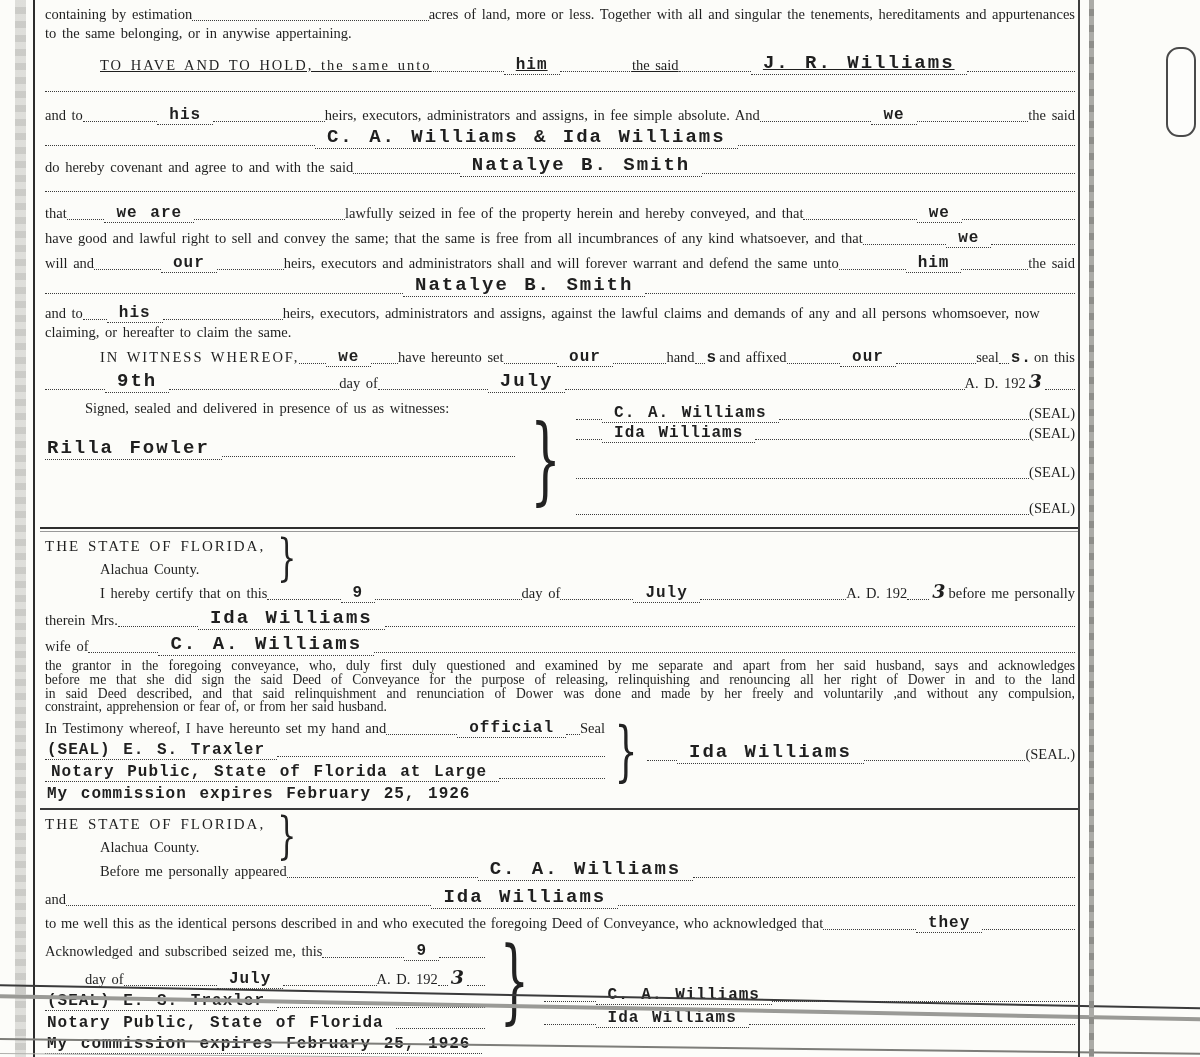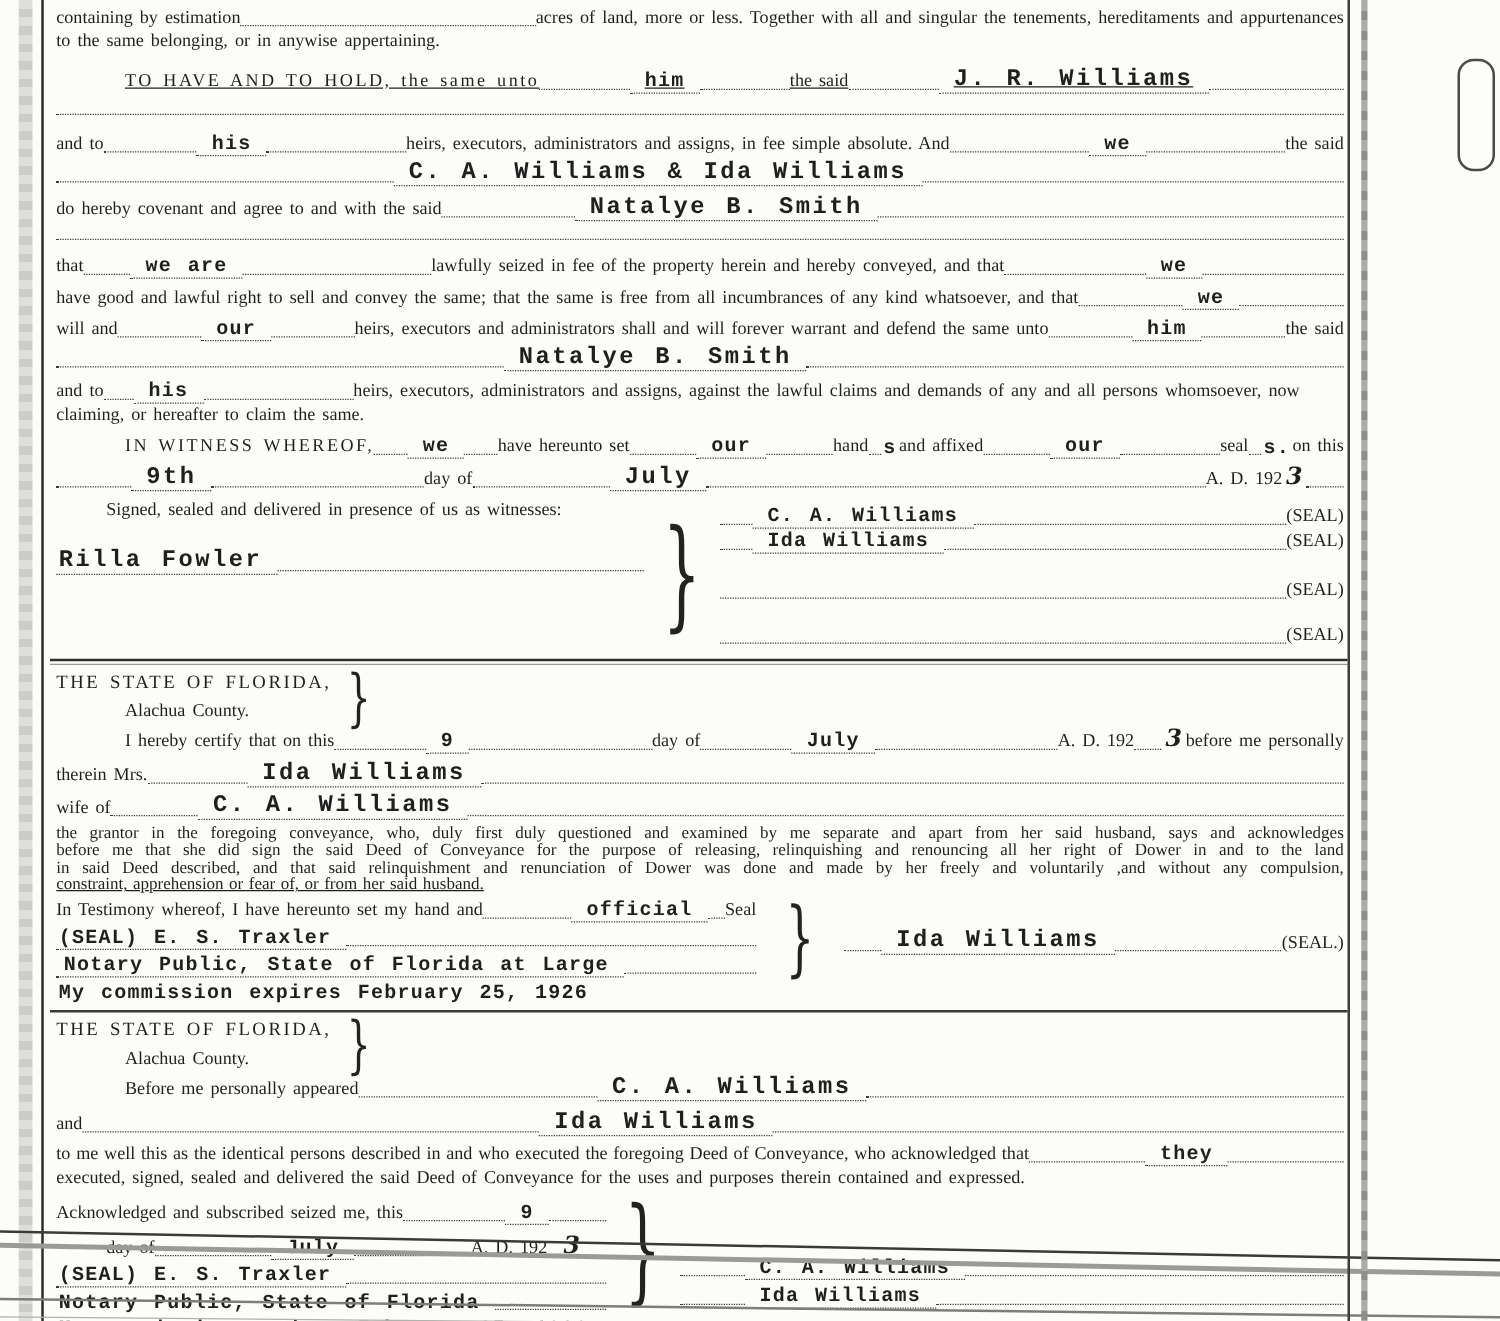--- a/index.html
+++ b/index.html
@@ -9,21 +9,21 @@
   .row{display:flex;align-items:flex-end;white-space:nowrap;}
   .lbl{padding-bottom:2px;}
   .d{border-bottom:1.5px dotted #3b3b3b;margin-bottom:4px;min-width:6px;}
   .t{font-family:"Liberation Mono","DejaVu Sans Mono",monospace;font-weight:700;font-size:16px;
      letter-spacing:1px;text-align:center;padding:0 12px;border-bottom:1.5px dotted #3b3b3b;margin-bottom:1px;}
   .t-lg{font-size:19px;letter-spacing:2px;}
   .nounder{border-bottom:none;}
   .yr{font-family:"DejaVu Serif",serif;font-style:italic;font-weight:700;font-size:19px;padding:0 3px;margin-bottom:2px;}
   .caps{letter-spacing:2px;}
   .para{white-space:normal;text-align:justify;text-align-last:justify;font-size:13.6px;line-height:13.8px;word-spacing:1px;}
-  .para.last{text-align-last:left;text-decoration:underline;}
+  .para.last{text-align-last:left;}
   .brace{font-family:"DejaVu Serif",serif;font-weight:400;color:#222;display:inline-block;line-height:.8;}
   .sect-line{border-top:2px solid #2e2e2e;border-bottom:1px solid #999;height:2px;margin-left:-5px;margin-right:-3px;}
   .sect-line2{border-top:2px solid #3a3a3a;height:0;margin-left:-5px;margin-right:-3px;}
   
   .edge-strip{position:absolute;left:15px;top:0;width:11px;height:1057px;
     background:repeating-linear-gradient(180deg,#d9d9d5 0 7px,#c3c3bf 7px 14px);opacity:.85;}
   .edge-line-left{position:absolute;left:33px;top:0;width:2px;height:1057px;background:#2c2c2c;}
   .edge-line-r1{position:absolute;left:1078px;top:0;width:2px;height:1057px;background:#3d3d3d;}
   .edge-line-r2{position:absolute;left:1089px;top:0;width:5px;height:1057px;
     background:repeating-linear-gradient(180deg,#ababa7 0 9px,#8e8e8a 9px 16px);}
@@ -258,21 +258,21 @@
       <span class="d" style="flex:1"></span>
     </div>
 
     <div style="margin-top:2px;">
       <div class="para">the grantor in the foregoing conveyance, who, duly first duly questioned and examined by me separate and apart from her said husband, says and acknowledges</div>
       <div class="para">before me that she did sign the said Deed of Conveyance for the purpose of releasing, relinquishing and renouncing all her right of Dower in and to the land</div>
       <div class="para">in said Deed described, and that said relinquishment and renunciation of Dower was done and made by her freely and voluntarily ,and without any compulsion,</div>
       <div class="para last">constraint, apprehension or fear of, or from her said husband.</div>
     </div>
 
-    <div style="display:flex;margin-top:5px;gap:14px;">
+    <div style="display:flex;margin-top:5px;">
       <div style="flex:0 0 560px;">
         <div class="row">
           <span class="lbl">In Testimony whereof, I have hereunto set my hand and</span>
           <span class="d" style="flex:1"></span>
           <span class="t">official</span>
           <span class="d" style="flex:0 0 14px"></span>
           <span class="lbl">Seal</span>
         </div>
         <div class="row" style="margin-top:2px;">
           <span class="t" style="text-align:left;padding-left:2px;">(SEAL)  E. S. Traxler</span>
@@ -321,23 +321,20 @@
       <span class="d" style="flex:4"></span>
       <span class="t t-lg">Ida Williams</span>
       <span class="d" style="flex:5"></span>
     </div>
 
     <div class="row" style="margin-top:4px;">
       <span class="lbl" style="word-spacing:1px;">to me well this as the identical persons described in and who executed the foregoing Deed of Conveyance, who acknowledged that</span>
       <span class="d" style="flex:1"></span>
       <span class="t">they</span>
       <span class="d" style="flex:1"></span>
-    </div>
-    <div class="row">
-      <span class="lbl">executed, signed, sealed and delivered the said Deed of Conveyance for the uses and purposes therein contained and expressed.</span>
     </div>
 
     <div style="display:flex;margin-top:8px;">
       <div style="flex:0 0 440px;">
         <div class="row">
           <span class="lbl">Acknowledged and subscribed seized me, this</span>
           <span class="d" style="flex:1"></span>
           <span class="t">9</span>
           <span class="d" style="flex:0 0 46px"></span>
         </div>

